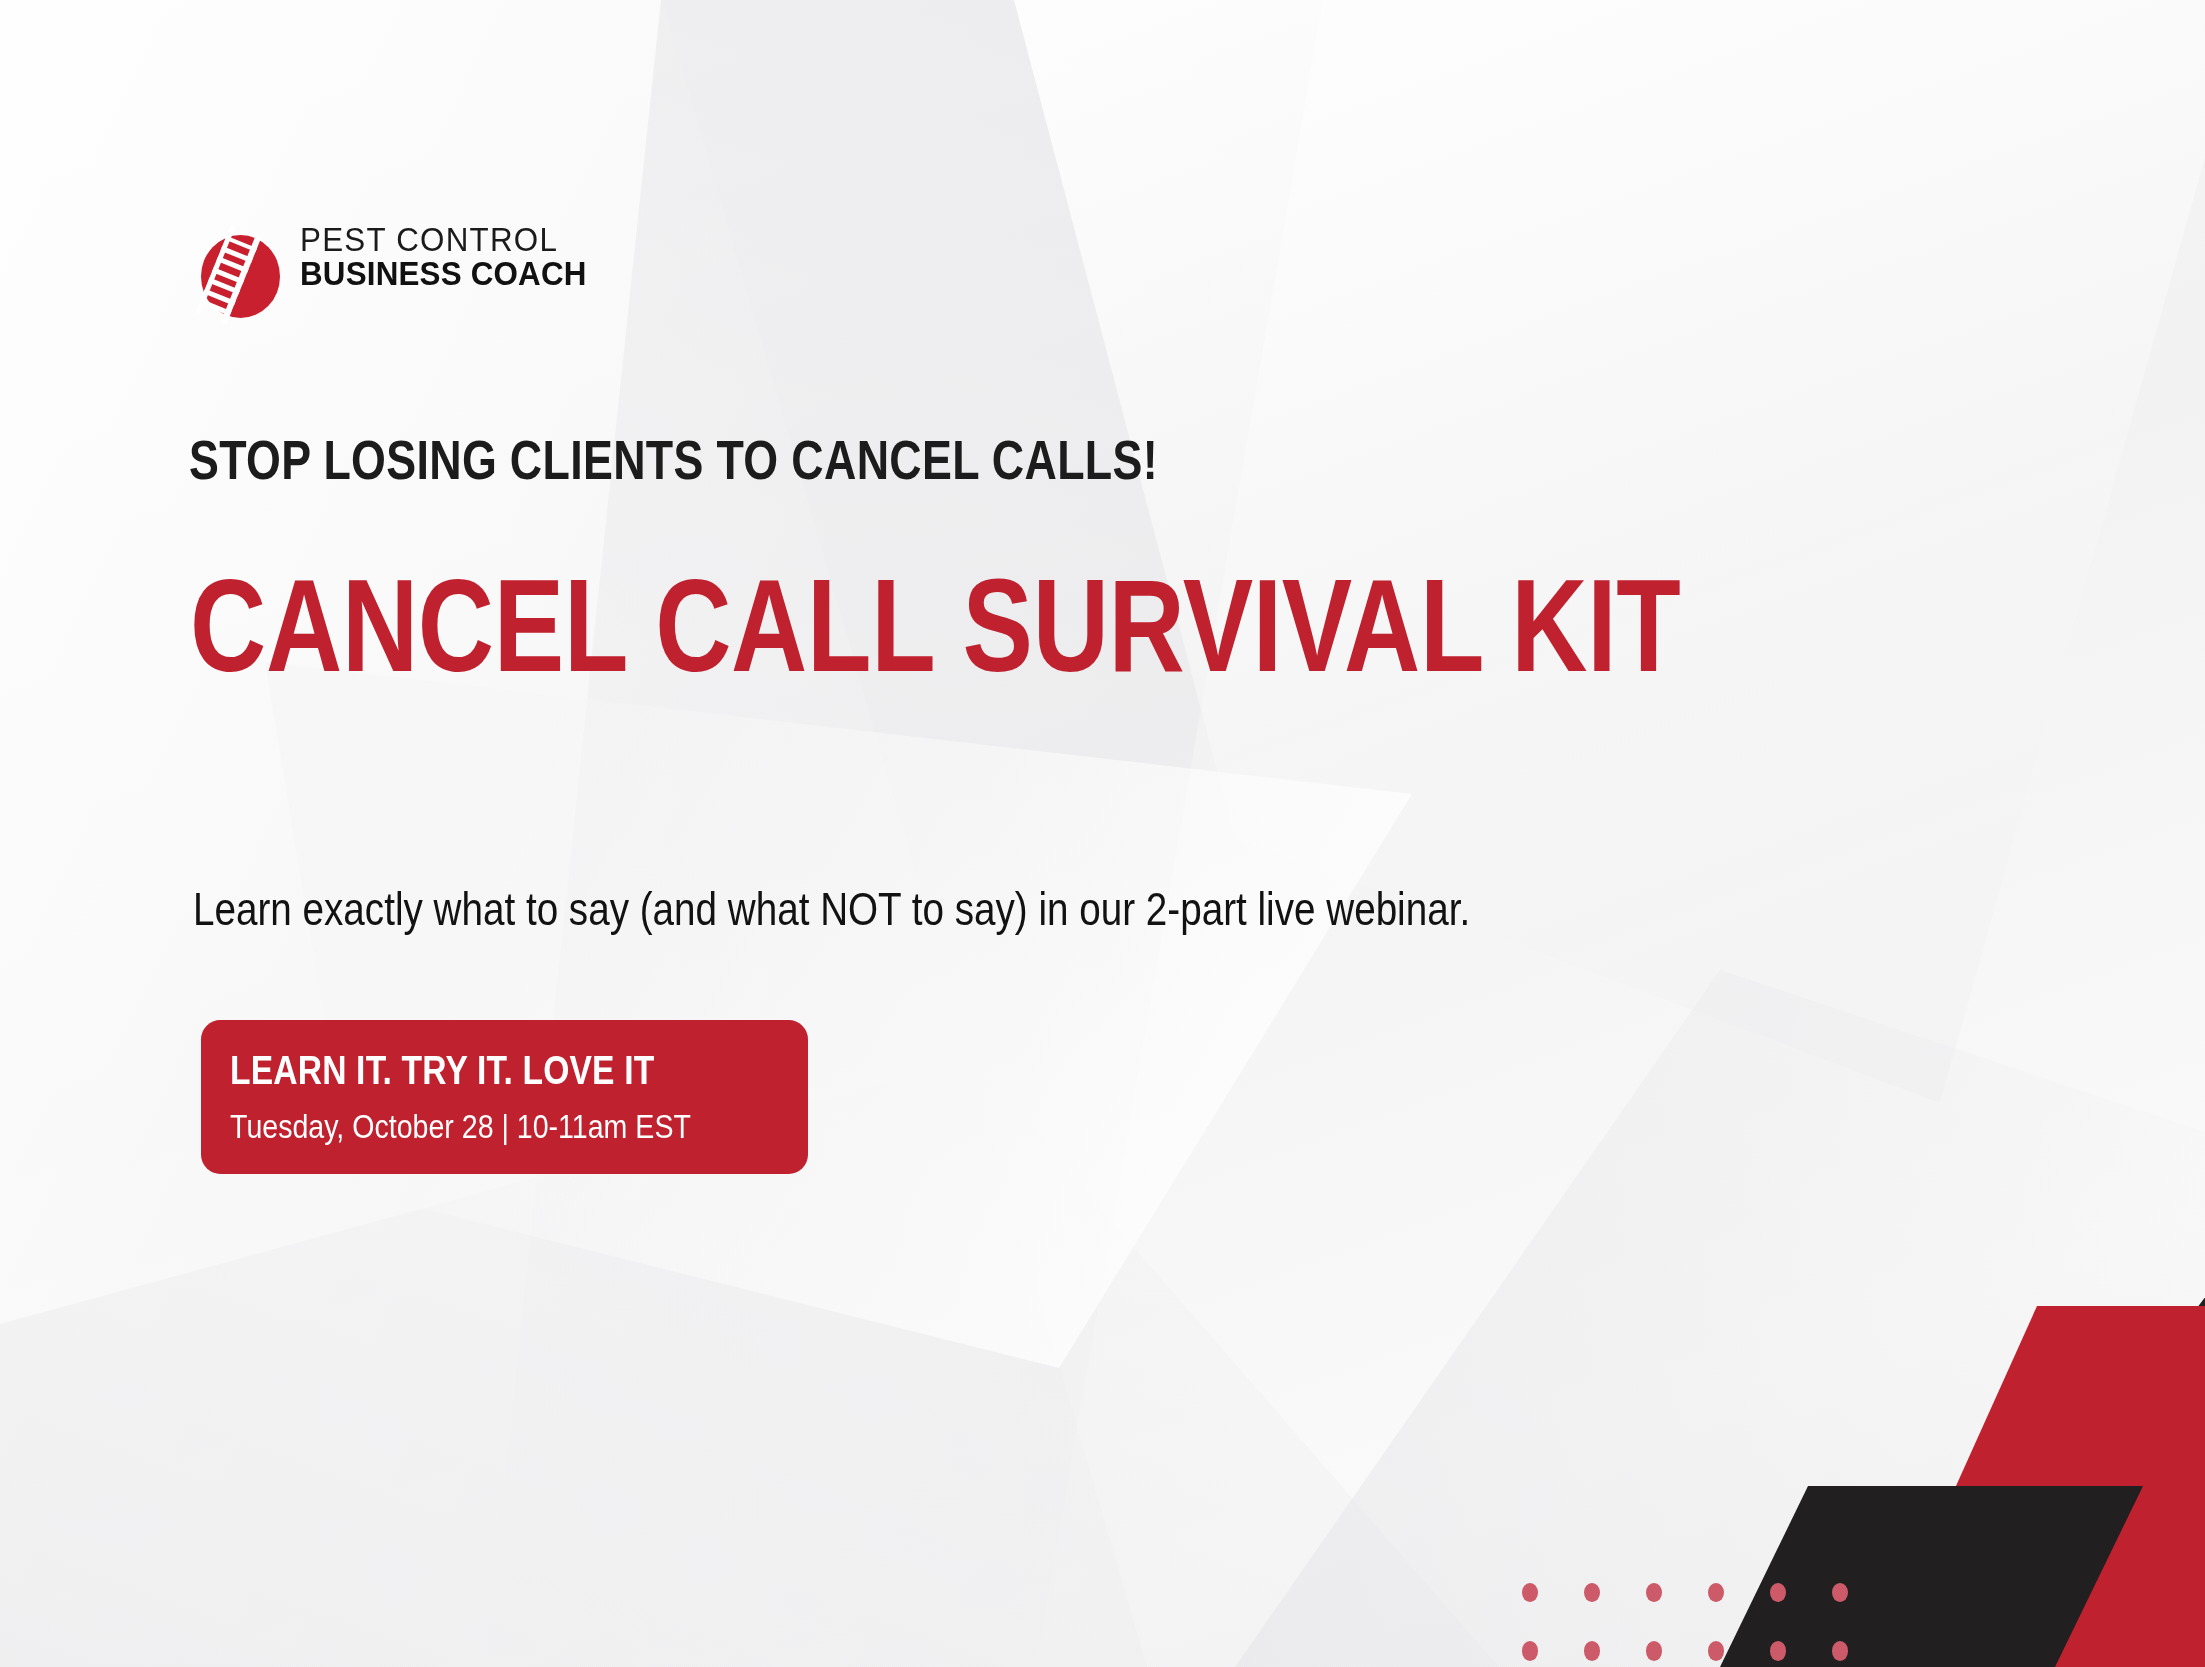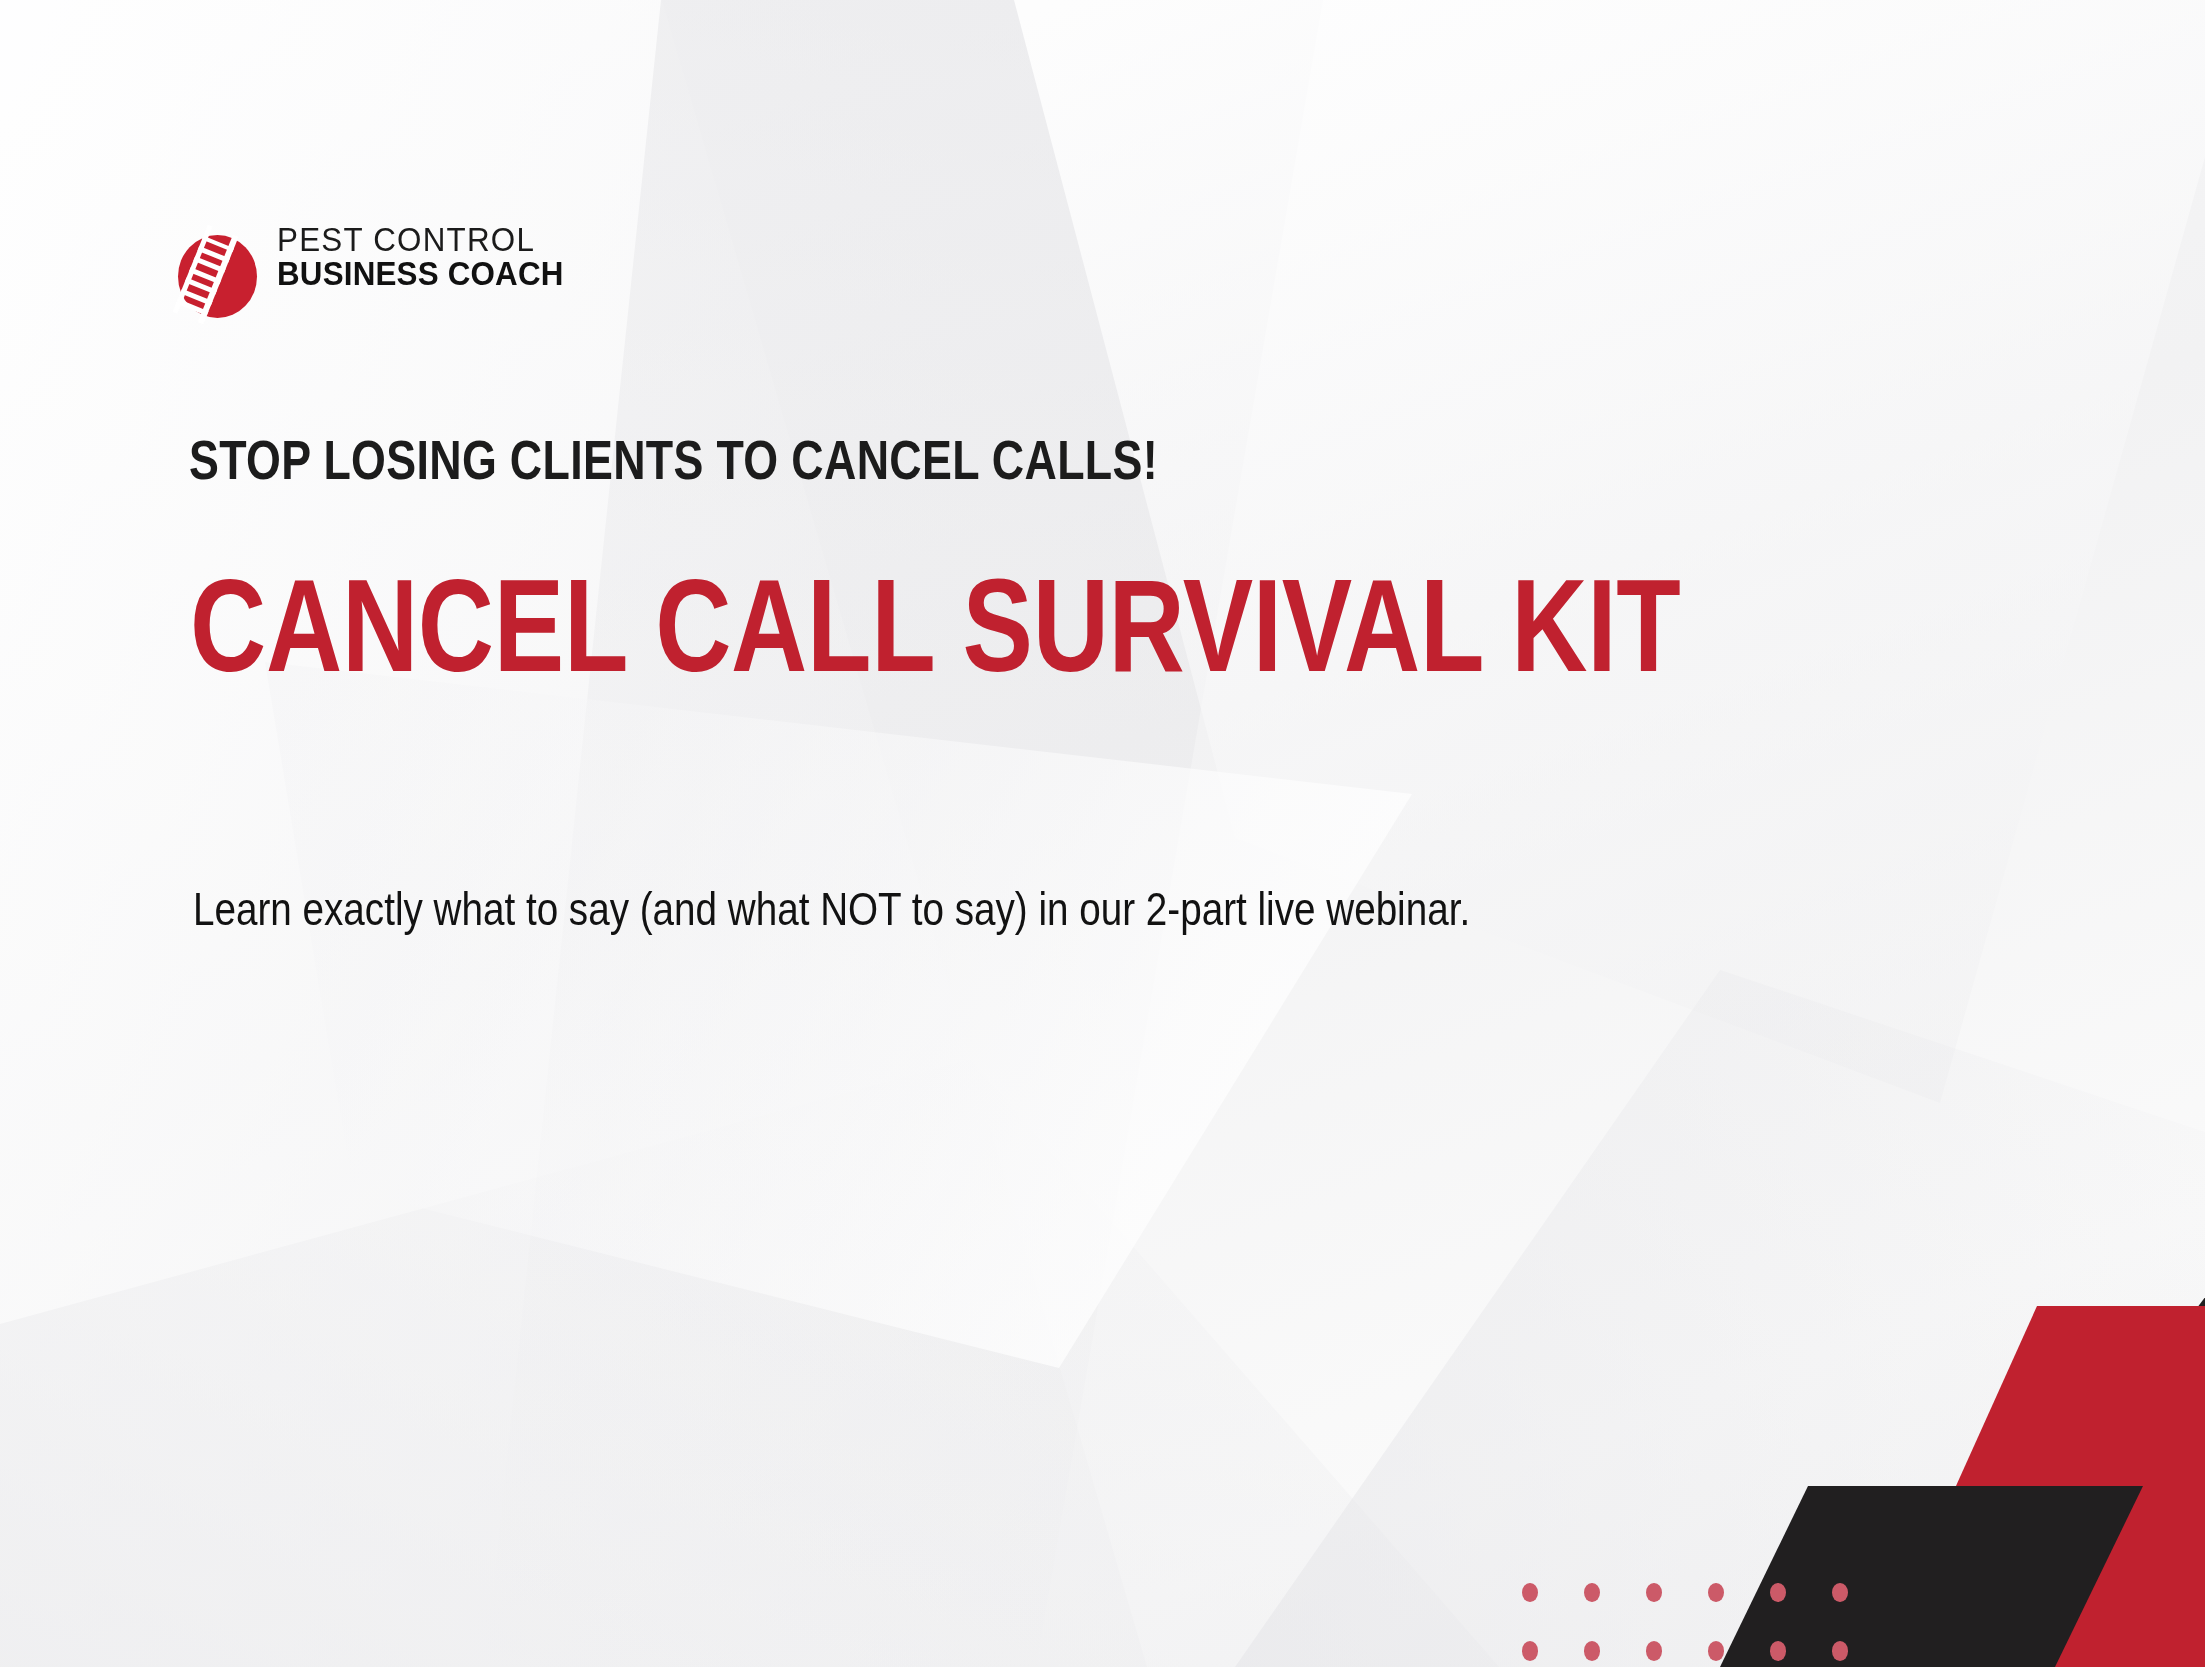--- a/index.html
+++ b/index.html
@@ -60,21 +60,21 @@
     background:#211f20;
     clip-path:polygon(88px 0, 423px 0, 335px 181px, 0 181px);
   }
 
   
   .dotgrid{ position:absolute; display:grid; }
   .dot{ width:16px; height:19.4px; border-radius:50%; background:#cc5a68; }
   .dotgrid-bottom{ left:1522px; top:1583px; grid-template-columns:repeat(6,1fr); gap:39px 46px; z-index:6; }
 
   
-  .logo{ position:absolute; left:173px; top:223px; width:551px; height:101px; }
+  .logo{ position:absolute; left:196px; top:223px; width:551px; height:101px; }
   .logo-mark{ position:absolute; left:0; top:8px; width:93px; height:88px; }
   .logo-ellipse{
     position:absolute; left:5.3px; top:3.5px; width:79px; height:83px;
     background:#c8202f; border-radius:50%;
   }
   .logo-ladder{
     position:absolute; left:11.5px; top:-2.6px; width:44px; height:94px;
     transform:rotate(22deg);
   }
   .rail{ position:absolute; top:0; width:5.7px; height:94px; background:#fff; }
@@ -207,17 +207,21 @@
       <div class="logo-l1">PEST CONTROL</div>
       <div class="logo-l2">BUSINESS COACH</div>
     </div>
   </div>
 
   <div class="kicker">STOP LOSING CLIENTS TO CANCEL CALLS!</div>
   <div class="headline">CANCEL CALL SURVIVAL KIT</div>
   <div class="subhead">Learn exactly what to say (and what NOT to say) in our 2-part live webinar.</div>
 
   <div class="pills">
+    <div class="pill">
+      <div class="pill-title">LEARN IT. TRY IT. LOVE IT</div>
+      <div class="pill-sub">Tuesday, October 28 | 10-11am EST</div>
+    </div>
   </div>
 
 
 </div>
 
 
 </body></html>

